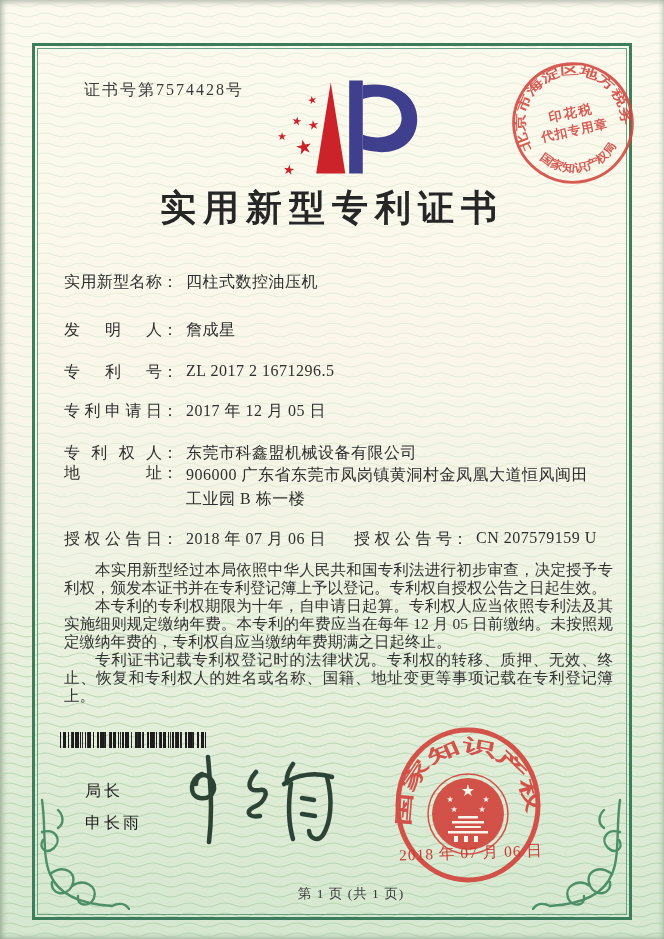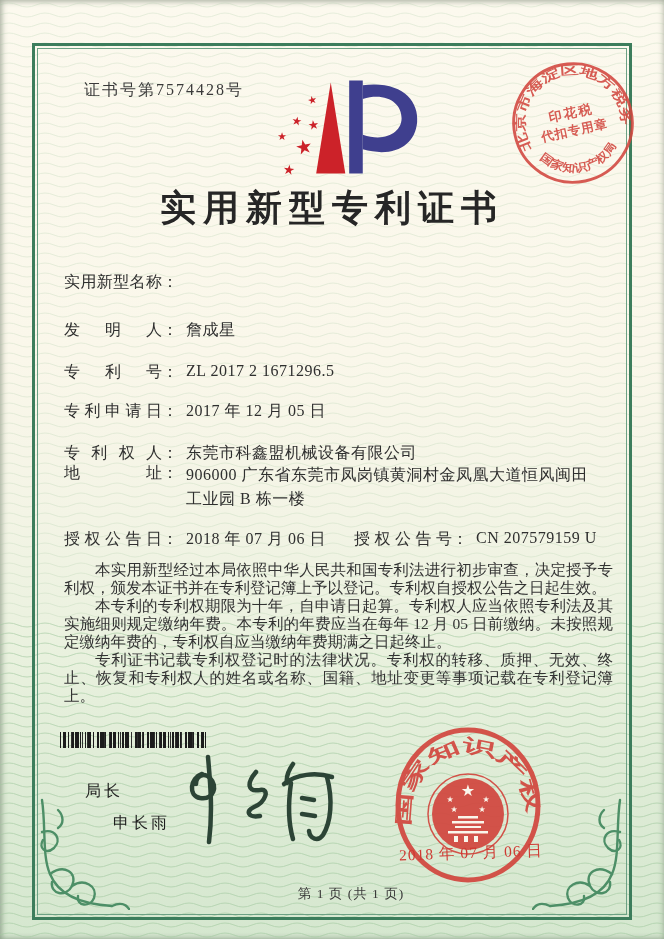--- a/index.html
+++ b/index.html
@@ -38,21 +38,21 @@
     text-align:justify;color:#333;}
   #paragraphs p{margin:0;text-indent:2em;}
   #barcode{left:60px;top:732px;width:146px;height:16px;z-index:3;
     background:
       repeating-linear-gradient(90deg,#1c1c1c 0 1.5px,rgba(0,0,0,0) 1.5px 3px,#1c1c1c 3px 6.5px,rgba(0,0,0,0) 6.5px 8px,#1c1c1c 8px 9px,rgba(0,0,0,0) 9px 12.5px),
       repeating-linear-gradient(90deg,rgba(28,28,28,.9) 0 1px,rgba(0,0,0,0) 1px 5.5px);
   }
   #signer-title{left:85px;top:781px;font-family:"Liberation Sans","DejaVu Sans",sans-serif;
     font-size:16px;font-weight:500;letter-spacing:3px;color:#1d1d1d;z-index:3;}
   #signer-name{left:85px;top:813px;font-family:"Liberation Sans","DejaVu Sans",sans-serif;
-    font-size:16px;font-weight:500;letter-spacing:3px;color:#1d1d1d;z-index:3;margin-left:28px;}
+    font-size:16px;font-weight:500;letter-spacing:3px;color:#1d1d1d;z-index:3;}
   #signature{left:172px;top:752px;z-index:3;}
   #seal{left:392px;top:722px;z-index:3;opacity:.92;}
   #seal-date{left:399px;top:843px;font-size:15.5px;letter-spacing:1px;color:#cf3a33;
     transform:rotate(-2deg);z-index:4;white-space:nowrap;}
   #footer{left:0;top:885px;width:664px;text-align:center;font-size:13.5px;letter-spacing:1px;color:#3a3a3a;z-index:3;margin-left:19px;}
   .ornament{z-index:2;}
   #ornament-left{left:34px;top:798px;}
   #ornament-right{left:532px;top:798px;transform:scaleX(-1);}
 </style>
 </head>
@@ -123,20 +123,21 @@
     <text fill="#d2463e" font-size="11.5" font-weight="bold">
       <textPath href="#tsBot" textLength="92" lengthAdjust="spacingAndGlyphs">国家知识产权局</textPath>
     </text>
     <text x="70" y="64" text-anchor="middle" fill="#d2463e" font-size="13.5" font-weight="bold" letter-spacing="2">印花税</text>
     <text x="70" y="82" text-anchor="middle" fill="#d2463e" font-size="13" font-weight="bold" letter-spacing="1">代扣专用章</text>
   </svg>
 
   <div class="frow" style="top:272px">
     <span class="flabel">实用新型名称</span>
       <span class="fcolon">：</span>
+      <span class="fvalue">四柱式数控油压机</span>
   </div>
   <div class="frow" style="top:320px">
     <span class="flabel">发明人</span>
       <span class="fcolon">：</span>
       <span class="fvalue">詹成星</span>
   </div>
   <div class="frow" style="top:362px">
     <span class="flabel">专利号</span>
       <span class="fcolon">：</span>
       <span class="fvalue">ZL 2017 2 1671296.5</span>

